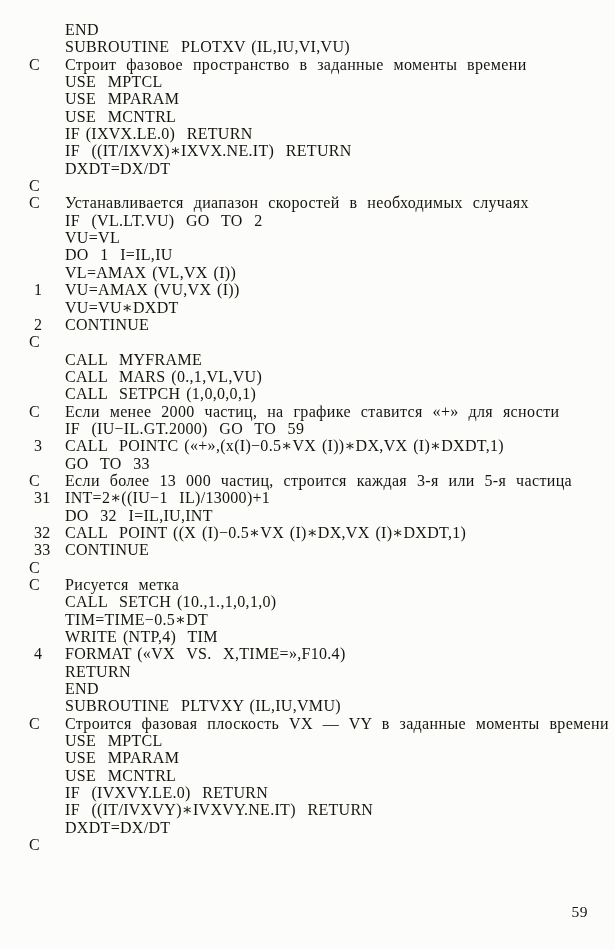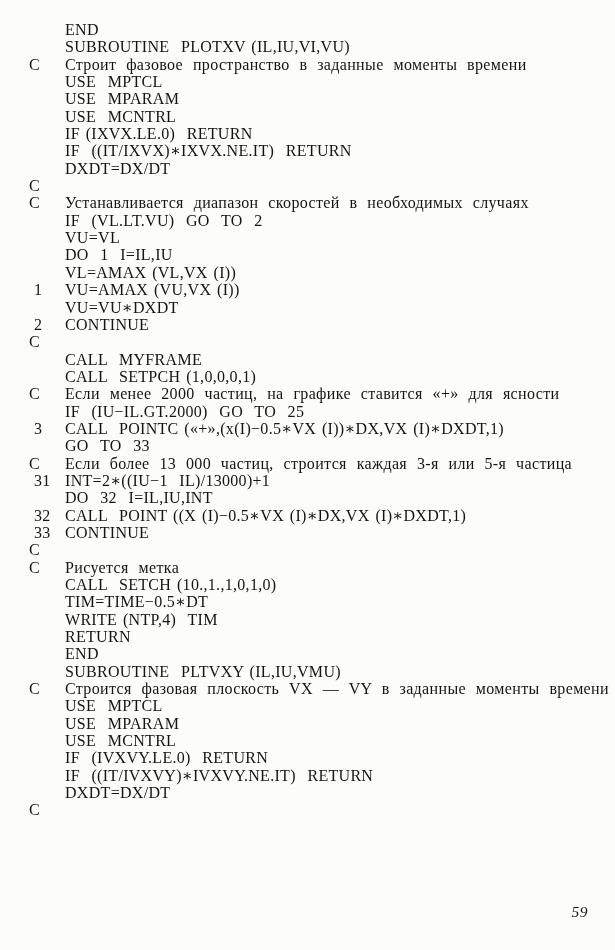--- a/index.html
+++ b/index.html
@@ -35,21 +35,20 @@
   }
   .label.num { text-indent: 5px; }
   .text.code { word-spacing: 1.5px; }
   .text.comment { word-spacing: 5.5px; letter-spacing: 0.35px; }
   .page-number {
     position: absolute;
     top: 903px;
     right: 27px;
     font-size: 15.5px;
     letter-spacing: 0.5px;
-    font-style: italic;
   }
 </style>
 </head>
 <body>
 
 <div class="page">
   <div class="listing" id="listing">
       <div class="line"><span class="label"></span><span class="text code">END</span></div>
       <div class="line"><span class="label"></span><span class="text code">SUBROUTINE  PLOTXV (IL,IU,VI,VU)</span></div>
       <div class="line"><span class="label">C</span><span class="text comment">Строит фазовое пространство в заданные моменты времени</span></div>
@@ -63,35 +62,37 @@
       <div class="line"><span class="label">C</span><span class="text comment">Устанавливается диапазон скоростей в необходимых случаях</span></div>
       <div class="line"><span class="label"></span><span class="text code">IF  (VL.LT.VU)  GO  TO  2</span></div>
       <div class="line"><span class="label"></span><span class="text code">VU=VL</span></div>
       <div class="line"><span class="label"></span><span class="text code">DO  1  I=IL,IU</span></div>
       <div class="line"><span class="label"></span><span class="text code">VL=AMAX (VL,VX (I))</span></div>
       <div class="line"><span class="label num">1</span><span class="text code">VU=AMAX (VU,VX (I))</span></div>
       <div class="line"><span class="label"></span><span class="text code">VU=VU∗DXDT</span></div>
       <div class="line"><span class="label num">2</span><span class="text code">CONTINUE</span></div>
       <div class="line"><span class="label">C</span><span class="text code"></span></div>
       <div class="line"><span class="label"></span><span class="text code">CALL  MYFRAME</span></div>
+      <div class="line"><span class="label"></span><span class="text code">CALL  MARS (0.,1,VL,VU)</span></div>
       <div class="line"><span class="label"></span><span class="text code">CALL  SETPCH (1,0,0,0,1)</span></div>
       <div class="line"><span class="label">C</span><span class="text comment">Если менее 2000 частиц, на графике ставится «+» для ясности</span></div>
-      <div class="line"><span class="label"></span><span class="text code">IF  (IU−IL.GT.2000)  GO  TO  25</span></div>
+      <div class="line"><span class="label"></span><span class="text code">IF  (IU−IL.GT.2000)  GO  TO  59</span></div>
       <div class="line"><span class="label num">3</span><span class="text code">CALL  POINTC («+»,(x(I)−0.5∗VX (I))∗DX,VX (I)∗DXDT,1)</span></div>
       <div class="line"><span class="label"></span><span class="text code">GO  TO  33</span></div>
       <div class="line"><span class="label">C</span><span class="text comment">Если более 13 000 частиц, строится каждая 3-я или 5-я частица</span></div>
       <div class="line"><span class="label num">31</span><span class="text code">INT=2∗((IU−1  IL)/13000)+1</span></div>
       <div class="line"><span class="label"></span><span class="text code">DO  32  I=IL,IU,INT</span></div>
       <div class="line"><span class="label num">32</span><span class="text code">CALL  POINT ((X (I)−0.5∗VX (I)∗DX,VX (I)∗DXDT,1)</span></div>
       <div class="line"><span class="label num">33</span><span class="text code">CONTINUE</span></div>
       <div class="line"><span class="label">C</span><span class="text code"></span></div>
       <div class="line"><span class="label">C</span><span class="text comment">Рисуется метка</span></div>
       <div class="line"><span class="label"></span><span class="text code">CALL  SETCH (10.,1.,1,0,1,0)</span></div>
       <div class="line"><span class="label"></span><span class="text code">TIM=TIME−0.5∗DT</span></div>
       <div class="line"><span class="label"></span><span class="text code">WRITE (NTP,4)  TIM</span></div>
+      <div class="line"><span class="label num">4</span><span class="text code">FORMAT («VX  VS.  X,TIME=»,F10.4)</span></div>
       <div class="line"><span class="label"></span><span class="text code">RETURN</span></div>
       <div class="line"><span class="label"></span><span class="text code">END</span></div>
       <div class="line"><span class="label"></span><span class="text code">SUBROUTINE  PLTVXY (IL,IU,VMU)</span></div>
       <div class="line"><span class="label">C</span><span class="text comment">Строится фазовая плоскость VX — VY в заданные моменты времени</span></div>
       <div class="line"><span class="label"></span><span class="text code">USE  MPTCL</span></div>
       <div class="line"><span class="label"></span><span class="text code">USE  MPARAM</span></div>
       <div class="line"><span class="label"></span><span class="text code">USE  MCNTRL</span></div>
       <div class="line"><span class="label"></span><span class="text code">IF  (IVXVY.LE.0)  RETURN</span></div>
       <div class="line"><span class="label"></span><span class="text code">IF  ((IT/IVXVY)∗IVXVY.NE.IT)  RETURN</span></div>
       <div class="line"><span class="label"></span><span class="text code">DXDT=DX/DT</span></div>

